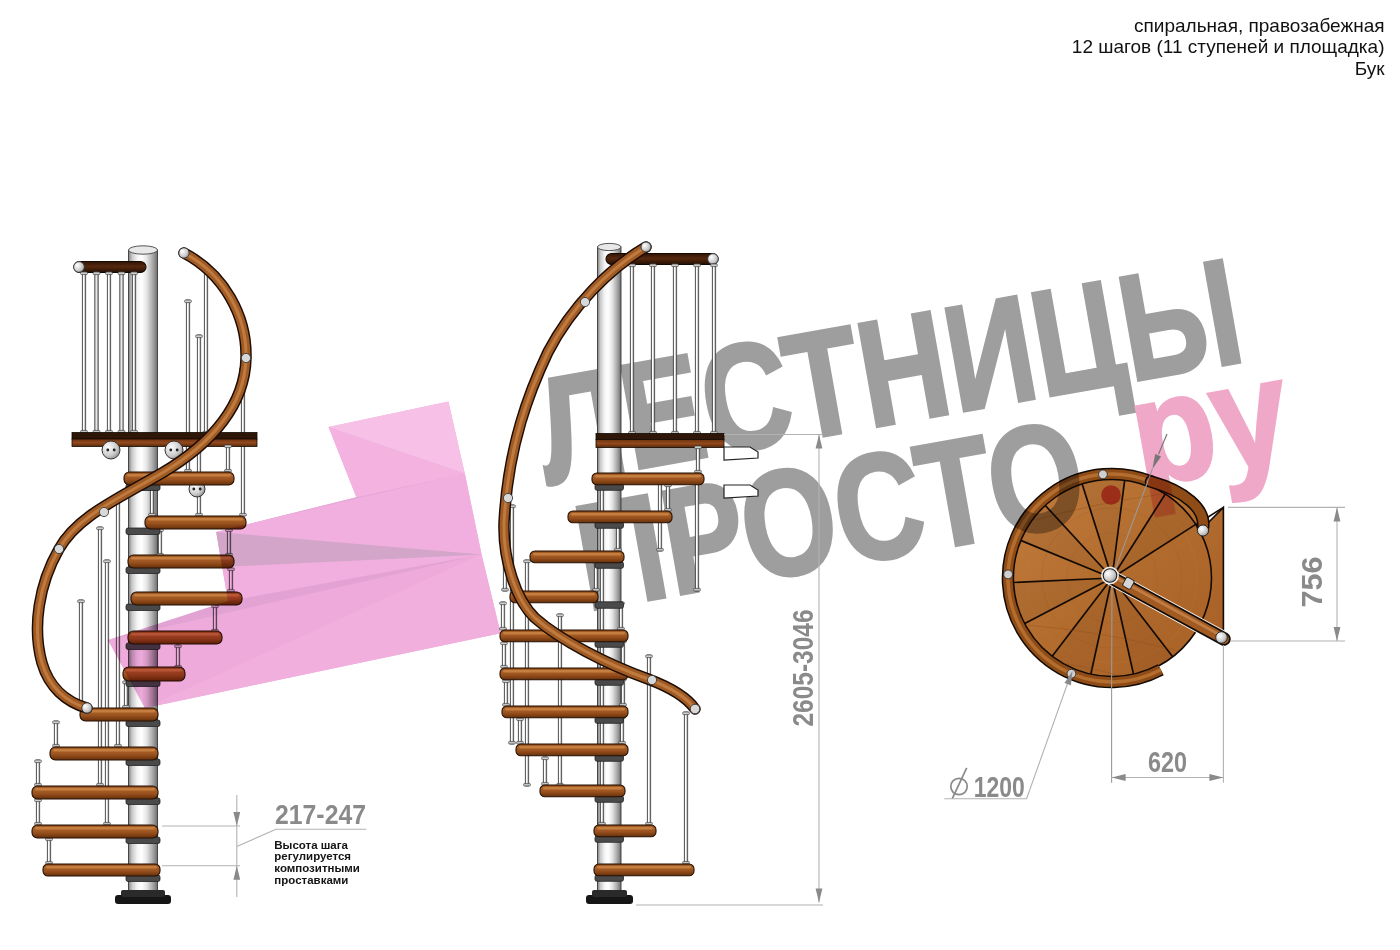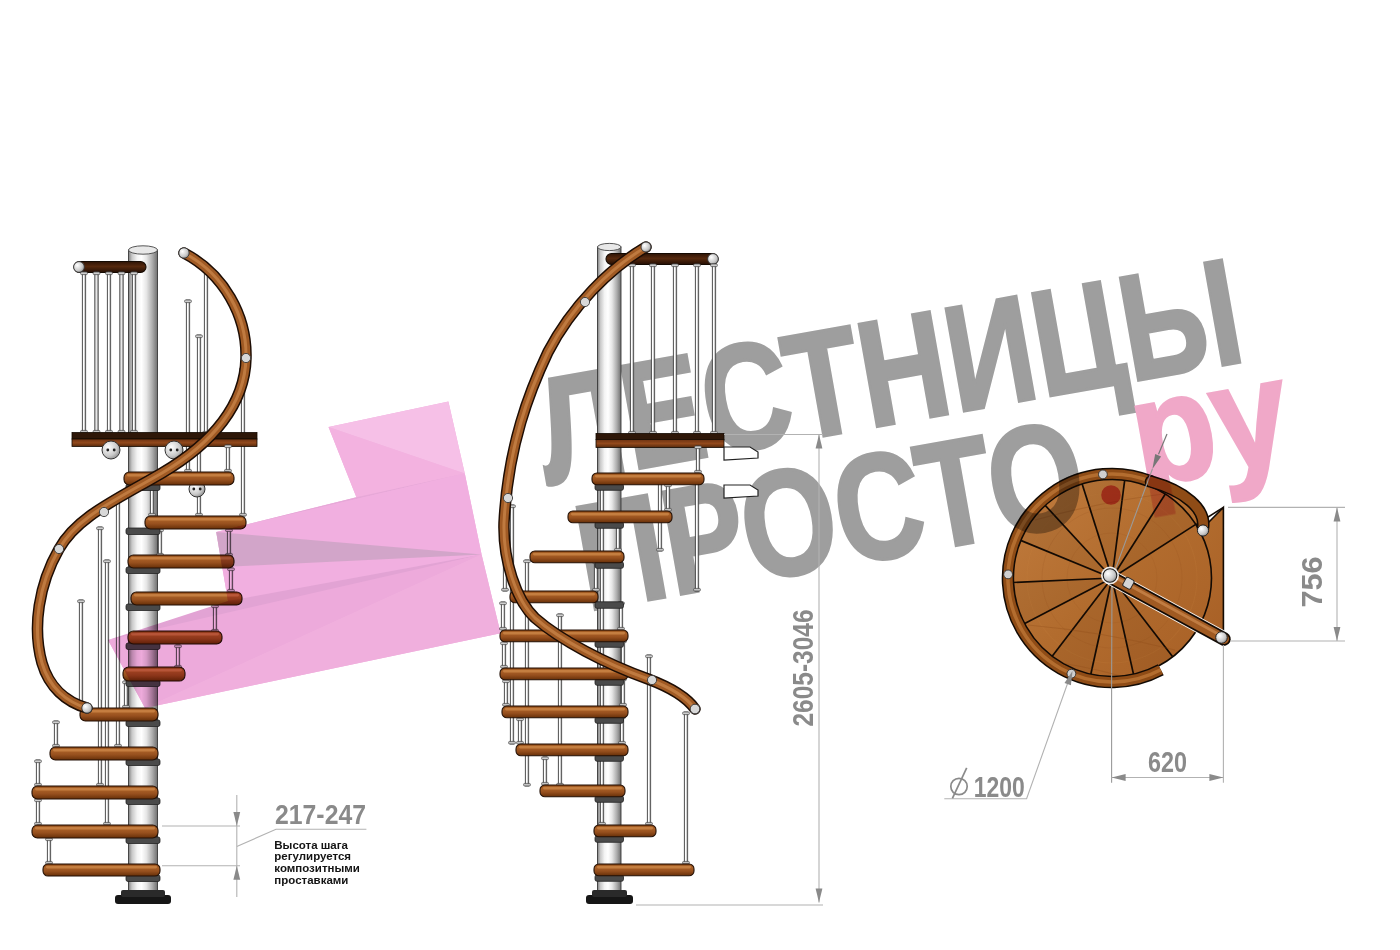--- a/index.html
+++ b/index.html
@@ -431,13 +431,14 @@
 <clipPath id="planClip">
         <circle cx="1112" cy="578" r="110.5"></circle>
         <polygon points="1112,578 1223.4,507.4 1223.4,638"></polygon>
       </clipPath>
 <g clip-path="url(#planClip)" opacity="0.85">
 <text transform="translate(587,611) rotate(-10.05)" font-size="151" font-weight="bold" fill="#9e9e9e" stroke="#9e9e9e" stroke-width="3" textLength="512" lengthAdjust="spacingAndGlyphs">ПРОСТО</text>
 <circle cx="1111" cy="495" r="9.8" fill="#e0506a"></circle>
 <text transform="translate(1141,487) rotate(-10.05)" font-size="151" font-weight="bold" fill="#f0a8c8" stroke="#f0a8c8" stroke-width="3" textLength="157" lengthAdjust="spacingAndGlyphs">ру</text>
 </g>
 </svg>
+<div id="hdr">спиральная, правозабежная<br>12 шагов (11 ступеней и площадка)<br>Бук</div>
 </div>
 
 </body></html>

